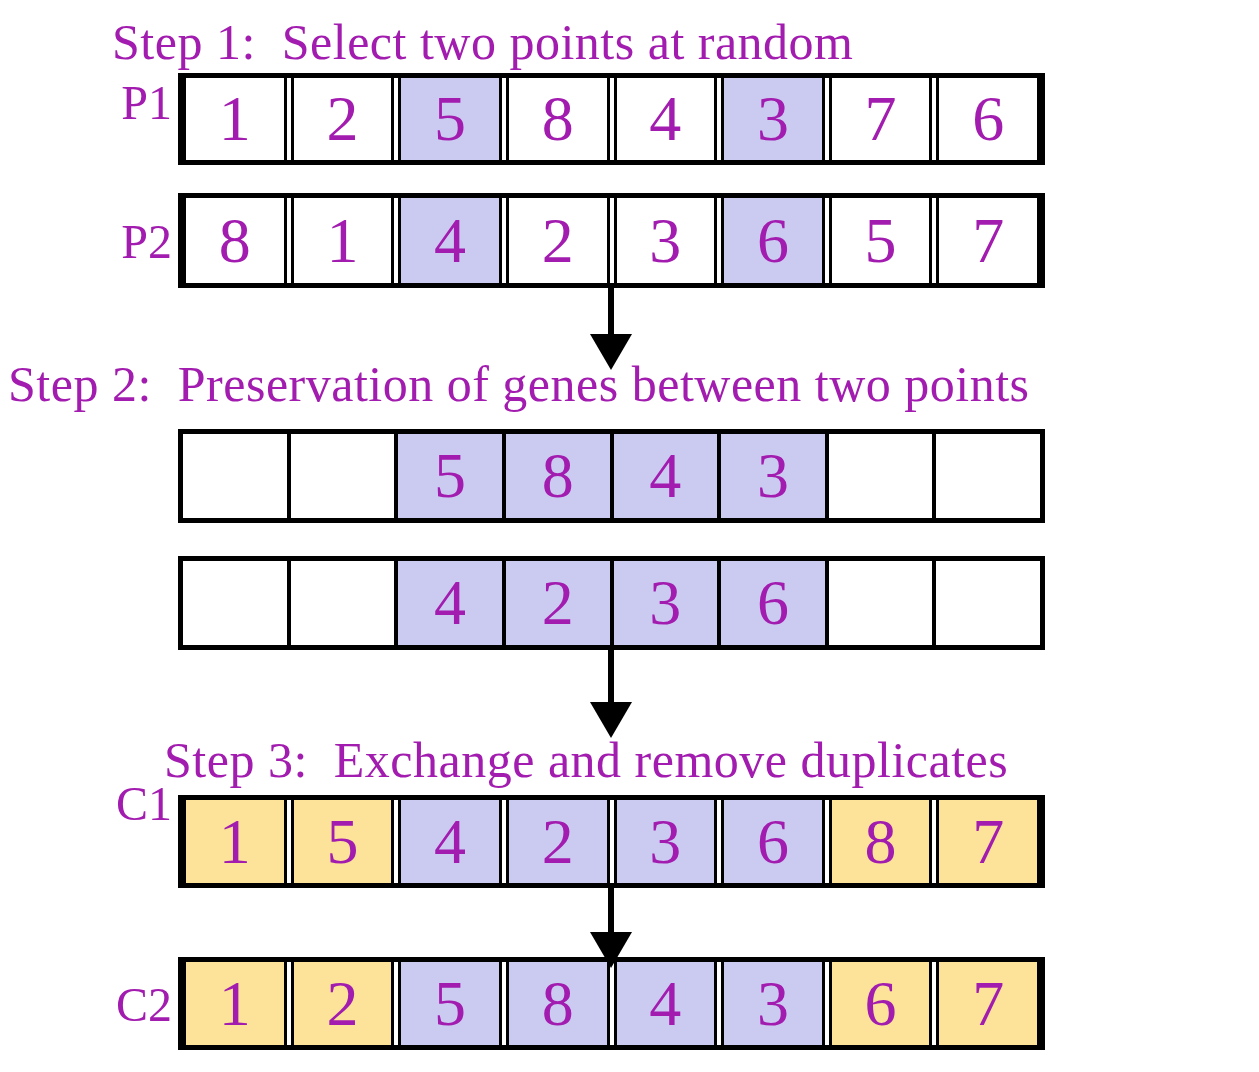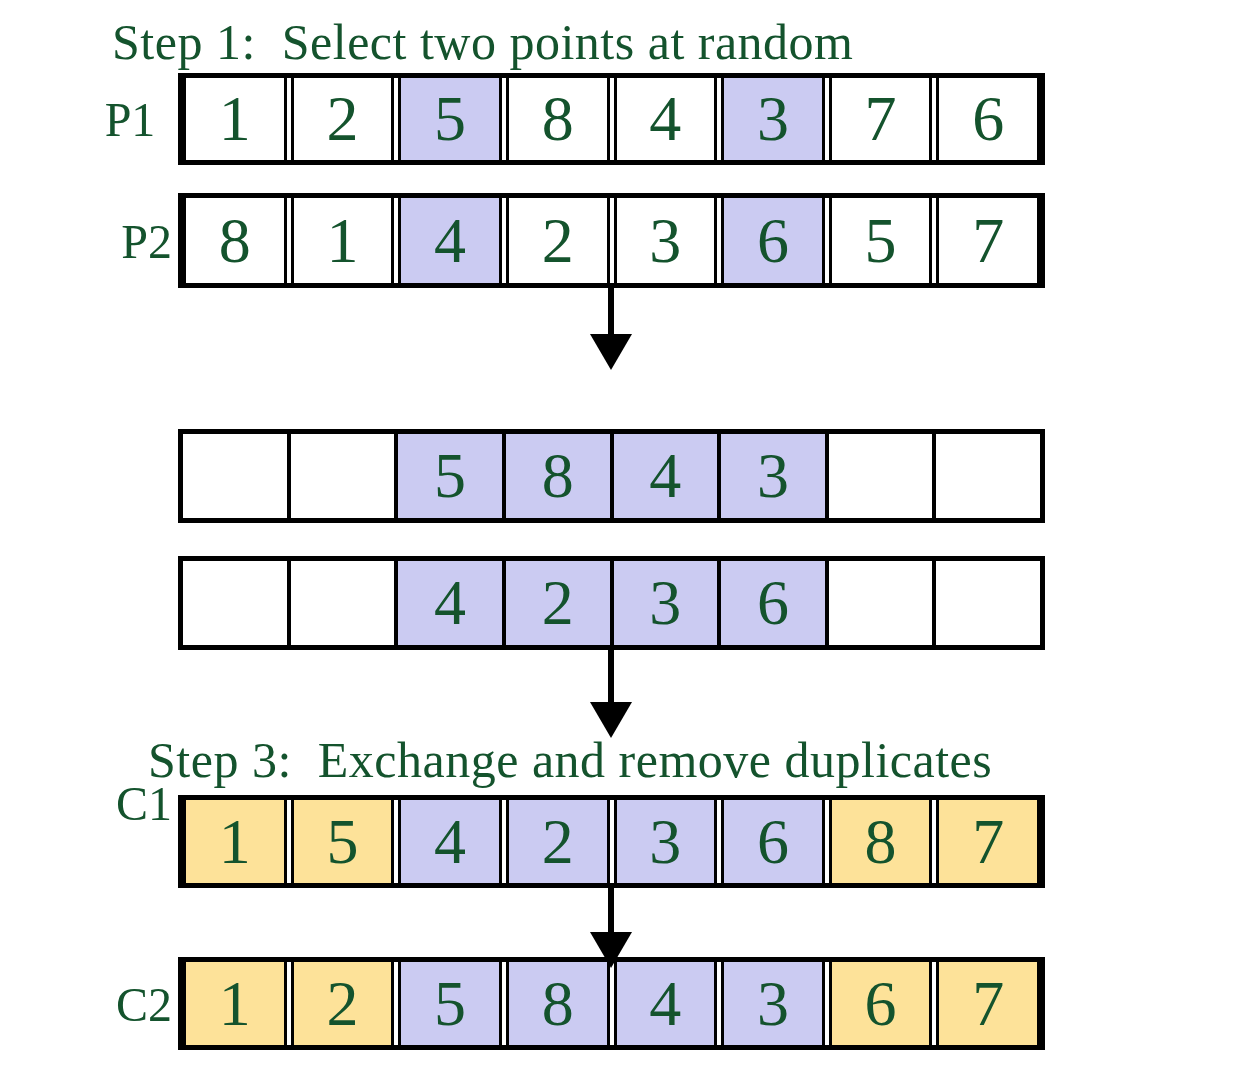--- a/index.html
+++ b/index.html
@@ -1,21 +1,21 @@
 <!DOCTYPE html>
 <html><head>
 <meta charset="utf-8">
 <style>
   html,body{margin:0;padding:0;background:#fff;}
   .canvas{
     position:relative;
     width:1259px;height:1072px;
     background:#ffffff;
     font-family:"Liberation Serif", serif;
-    color:#14532d;
+    color:#a21caf;
     overflow:hidden;
   }
   .title{
     position:absolute;
     font-size:50px;
     line-height:1.05;
     white-space:pre;
     letter-spacing:0.5px;
   }
   .row{
@@ -64,21 +64,21 @@
     border-top:36px solid #000;
   }
 </style>
 </head>
 <body>
 
 <div class="canvas">
 
   <div class="title" style="left:112px;top:16px;">Step 1:  Select two points at random</div>
 
-  <div class="rlabel" style="top:96px;text-align:center;">P1</div>
+  <div class="rlabel" style="top:79px;">P1</div>
   <div class="row boxed" style="top:73px;height:92px;">
       <div class="cell" style="background: rgb(255, 255, 255);">1</div>
       <div class="cell" style="background: rgb(255, 255, 255);">2</div>
       <div class="cell" style="background: rgb(203, 203, 242);">5</div>
       <div class="cell" style="background: rgb(255, 255, 255);">8</div>
       <div class="cell" style="background: rgb(255, 255, 255);">4</div>
       <div class="cell" style="background: rgb(203, 203, 242);">3</div>
       <div class="cell" style="background: rgb(255, 255, 255);">7</div>
       <div class="cell" style="background: rgb(255, 255, 255);">6</div>
     </div>
@@ -93,20 +93,21 @@
       <div class="cell" style="background: rgb(203, 203, 242);">6</div>
       <div class="cell" style="background: rgb(255, 255, 255);">5</div>
       <div class="cell" style="background: rgb(255, 255, 255);">7</div>
     </div>
 
   <div class="arrow" style="top:285px;height:85px;">
     <div class="shaft" style="height:51px;"></div>
     <div class="head" style="top:49px;"></div>
   </div>
 
+  <div class="title" style="left:8px;top:358px;">Step 2:  Preservation of genes between two points</div>
 
   <div class="row grid" style="top:429px;height:94px;">
       <div class="cell" style="background: rgb(255, 255, 255);"></div>
       <div class="cell" style="background: rgb(255, 255, 255);"></div>
       <div class="cell" style="background: rgb(203, 203, 242);">5</div>
       <div class="cell" style="background: rgb(203, 203, 242);">8</div>
       <div class="cell" style="background: rgb(203, 203, 242);">4</div>
       <div class="cell" style="background: rgb(203, 203, 242);">3</div>
       <div class="cell" style="background: rgb(255, 255, 255);"></div>
       <div class="cell" style="background: rgb(255, 255, 255);"></div>
@@ -121,21 +122,21 @@
       <div class="cell" style="background: rgb(203, 203, 242);">6</div>
       <div class="cell" style="background: rgb(255, 255, 255);"></div>
       <div class="cell" style="background: rgb(255, 255, 255);"></div>
     </div>
 
   <div class="arrow" style="top:650px;height:88px;">
     <div class="shaft" style="height:54px;"></div>
     <div class="head" style="top:52px;"></div>
   </div>
 
-  <div class="title" style="left:148px;top:734px;">Step 3:  Exchange and remove duplicates</div>
+  <div class="title" style="left:164px;top:734px;">Step 3:  Exchange and remove duplicates</div>
 
   <div class="rlabel" style="top:780px;">C1</div>
   <div class="row boxed" style="top:795px;height:93px;">
       <div class="cell" style="background: rgb(253, 226, 153);">1</div>
       <div class="cell" style="background: rgb(253, 226, 153);">5</div>
       <div class="cell" style="background: rgb(203, 203, 242);">4</div>
       <div class="cell" style="background: rgb(203, 203, 242);">2</div>
       <div class="cell" style="background: rgb(203, 203, 242);">3</div>
       <div class="cell" style="background: rgb(203, 203, 242);">6</div>
       <div class="cell" style="background: rgb(253, 226, 153);">8</div>

